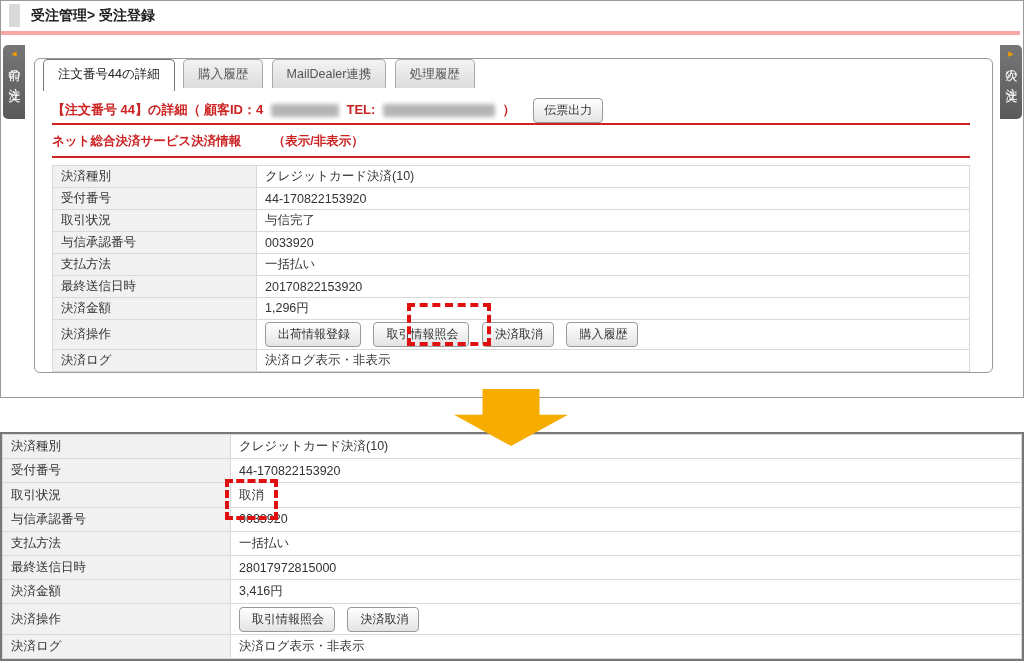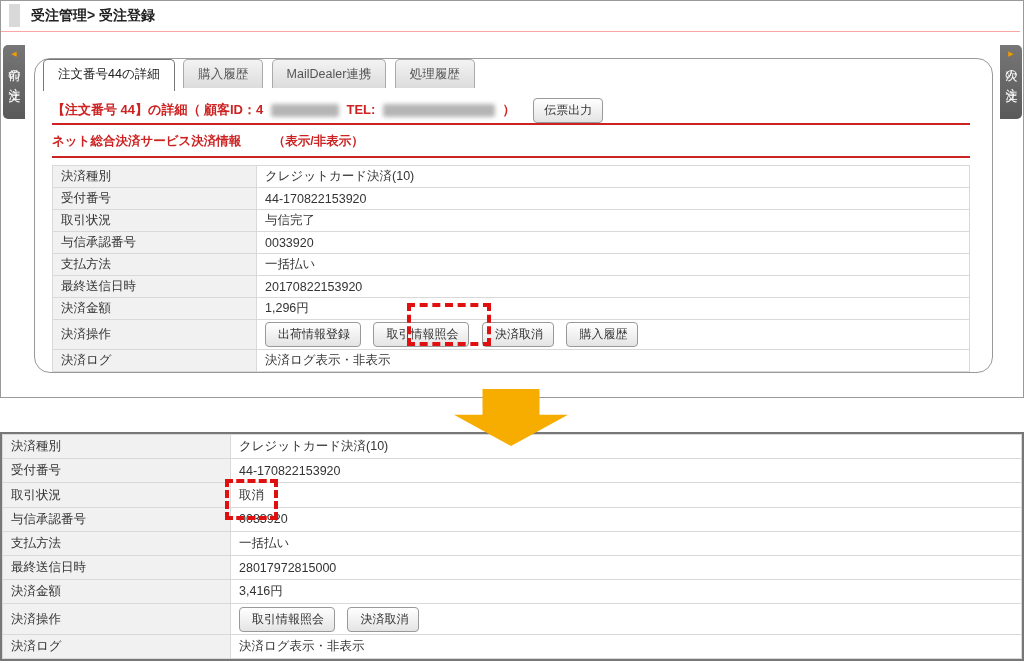--- a/index.html
+++ b/index.html
@@ -2,30 +2,30 @@
 <html><head>
 <meta charset="utf-8">
 <style>
   html,body{margin:0;padding:0;background:#fff;}
   .stage{
     position:relative;width:1024px;height:663px;overflow:hidden;background:#fff;
     font-family:"Liberation Sans","DejaVu Sans",sans-serif;color:#333;
   }
   
   .shot1{position:absolute;left:0;top:0;width:1024px;height:398px;border:1px solid #999;box-sizing:border-box;background:#fff;}
-  .titlebar{position:absolute;left:0;top:0;right:3px;height:30px;border-bottom:1px solid #fca5a5;background:#fff;}
+  .titlebar{position:absolute;left:0;top:0;right:3px;height:30px;border-bottom:4px solid #fca5a5;background:#fff;}
   .title-marker{position:absolute;left:8px;top:3px;width:11px;height:23px;background:#d9d9d9;}
   .page-title{position:absolute;left:30px;top:6px;font-size:14px;font-weight:bold;color:#222;}
   .side-tab{position:absolute;top:44px;width:22px;height:74px;background:linear-gradient(#767676,#5a5a5a);
     display:flex;flex-direction:column;align-items:center;padding-top:5px;box-sizing:border-box;cursor:pointer;}
   .side-tab.prev{left:2px;border-radius:5px 0 0 5px;}
   .side-tab.next{right:1px;border-radius:0 5px 5px 0;}
   .side-arrow{font-size:7px;color:#f39c00;line-height:8px;}
   .v-text{writing-mode:vertical-rl;font-size:12px;color:#fff;letter-spacing:2px;margin-top:2px;}
-  .main-window{position:absolute;left:33px;top:57px;width:957px;height:313px;border:1px solid #999;border-radius:16px;background:#fff;}
+  .main-window{position:absolute;left:33px;top:57px;width:957px;height:313px;border:1px solid #999;border-radius:6px;background:#fff;}
   .tabbar{position:absolute;left:8px;top:0;height:31px;white-space:nowrap;}
   .tab{display:inline-block;margin-right:4px;padding:6px 14px 5px 14px;font-size:12.5px;color:#555;
     background:linear-gradient(#f3f3f3,#dcdcdc);border:1px solid #aaa;border-bottom:none;
     border-radius:5px 5px 0 0;vertical-align:top;cursor:pointer;}
   .tab.active{background:#fff;border-color:#777;color:#222;padding-bottom:8px;position:relative;z-index:2;}
   .order-header{position:absolute;left:17px;top:39px;font-size:13px;font-weight:bold;color:#cc2222;white-space:nowrap;text-align:center;}
   .blur-box{display:inline-block;height:13px;background:#b5b5b5;filter:blur(2px);vertical-align:middle;
     border-radius:2px;margin:0 4px;}
   .blur-id{width:68px;} .blur-tel{width:112px;}
   .btn{display:inline-block;padding:3px 10px;font-size:12px;color:#333;background:linear-gradient(#ffffff,#e4e4e4);

